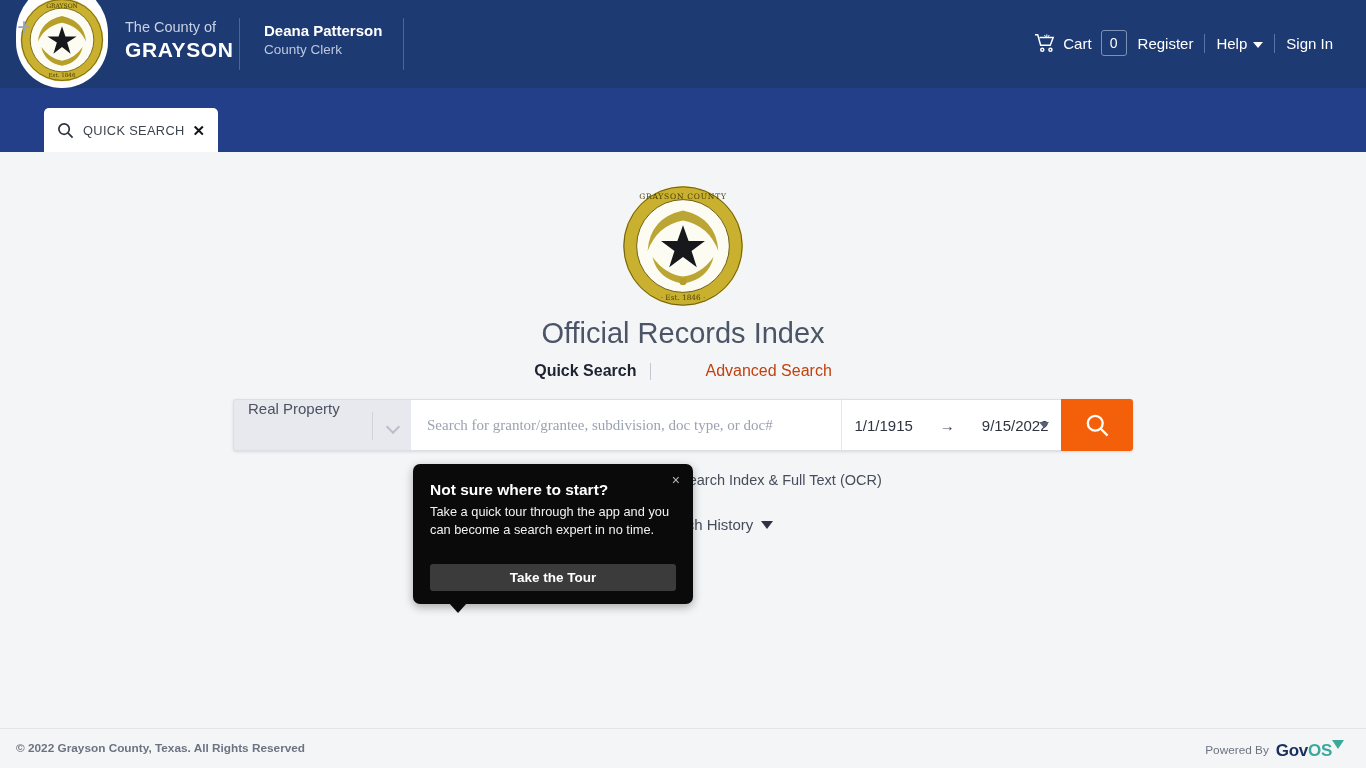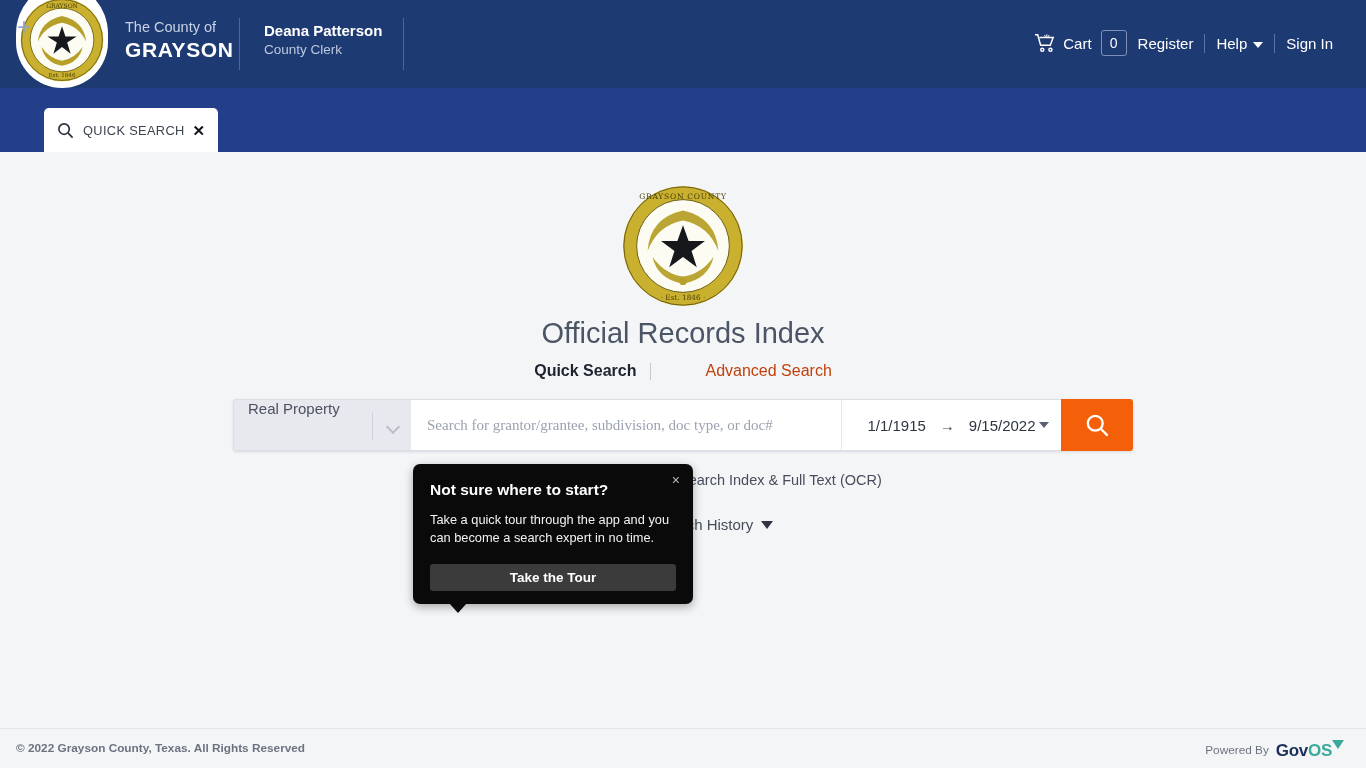--- a/index.html
+++ b/index.html
@@ -140,21 +140,21 @@
     border: 1px solid #dcdfe6; border-left: none; border-right: none;
     padding: 0 16px;
     font-size: 15px; color: #3b4150;
     font-family: Liberation Serif, serif;
     outline: none;
   }
   .qinput::placeholder { color: #9ba2b0; }
   .daterange {
     width: 220px; height: 52px; background: #ffffff;
     border: 1px solid #dcdfe6; border-left: 1px solid #e4e7ec; border-right: none;
-    display: flex; align-items: center; justify-content: center; gap: 3px;
+    display: flex; align-items: center; justify-content: center; gap: 16px;
     position: relative;
   }
   .dval { font-size: 15px; color: #2e3440; cursor: pointer; }
   .arrow-r { margin: 0 11px; color: #3b4150; font-size: 15px; }
   .d-chev {
     position: absolute; right: 12px; top: 22px;
     width: 0; height: 0;
     border-left: 5px solid transparent; border-right: 5px solid transparent;
     border-top: 6px solid #5a6170;
     cursor: pointer;
@@ -195,21 +195,21 @@
     background: #0a0a0a; color: #ffffff;
     border-radius: 7px;
     box-shadow: 0 3px 10px rgba(0,0,0,.32);
     padding: 16px 17px 14px 17px;
   }
   .pop-title { font-size: 15.5px; font-weight: bold; line-height: 20px; }
   .pop-close {
     position: absolute; right: 13px; top: 9px;
     font-size: 14px; color: #b9b9b9; cursor: pointer; line-height: 1;
   }
-  .pop-body { font-size: 12.8px; line-height: 18px; margin-top: 11px; color: #f2f2f2; }
+  .pop-body { font-size: 12.8px; line-height: 18px; margin-top: 3px; color: #f2f2f2; }
   .pop-btn {
     position: absolute; left: 17px; right: 17px; bottom: 13px;
     height: 27px; background: #3b3b3b; color: #ffffff;
     border: none; border-radius: 3px;
     font-size: 13.5px; font-weight: bold; cursor: pointer;
     font-family: "Liberation Sans", sans-serif;
   }
   .pop-arrow {
     position: absolute; left: 36px; bottom: -9px;
     width: 0; height: 0;

